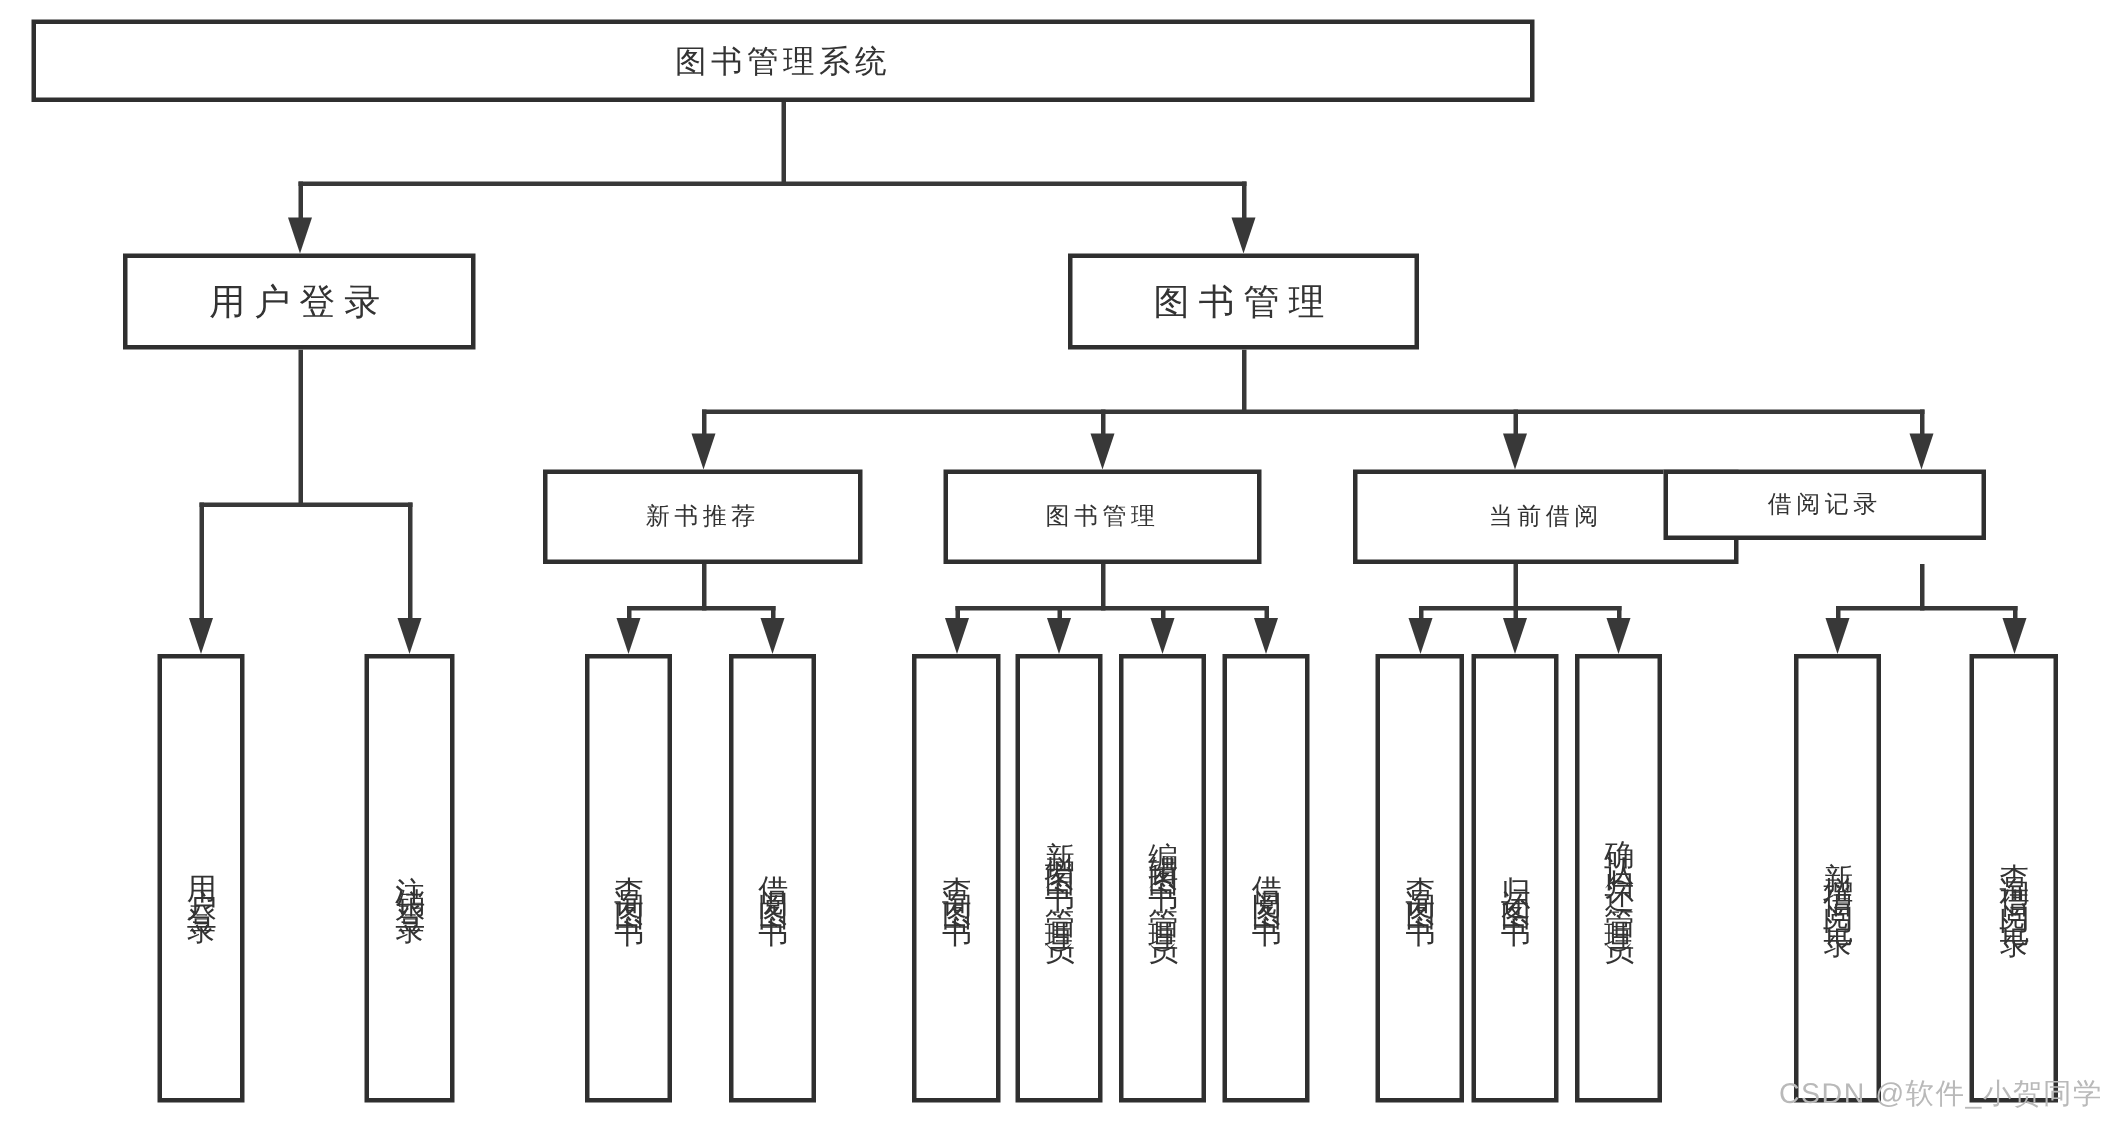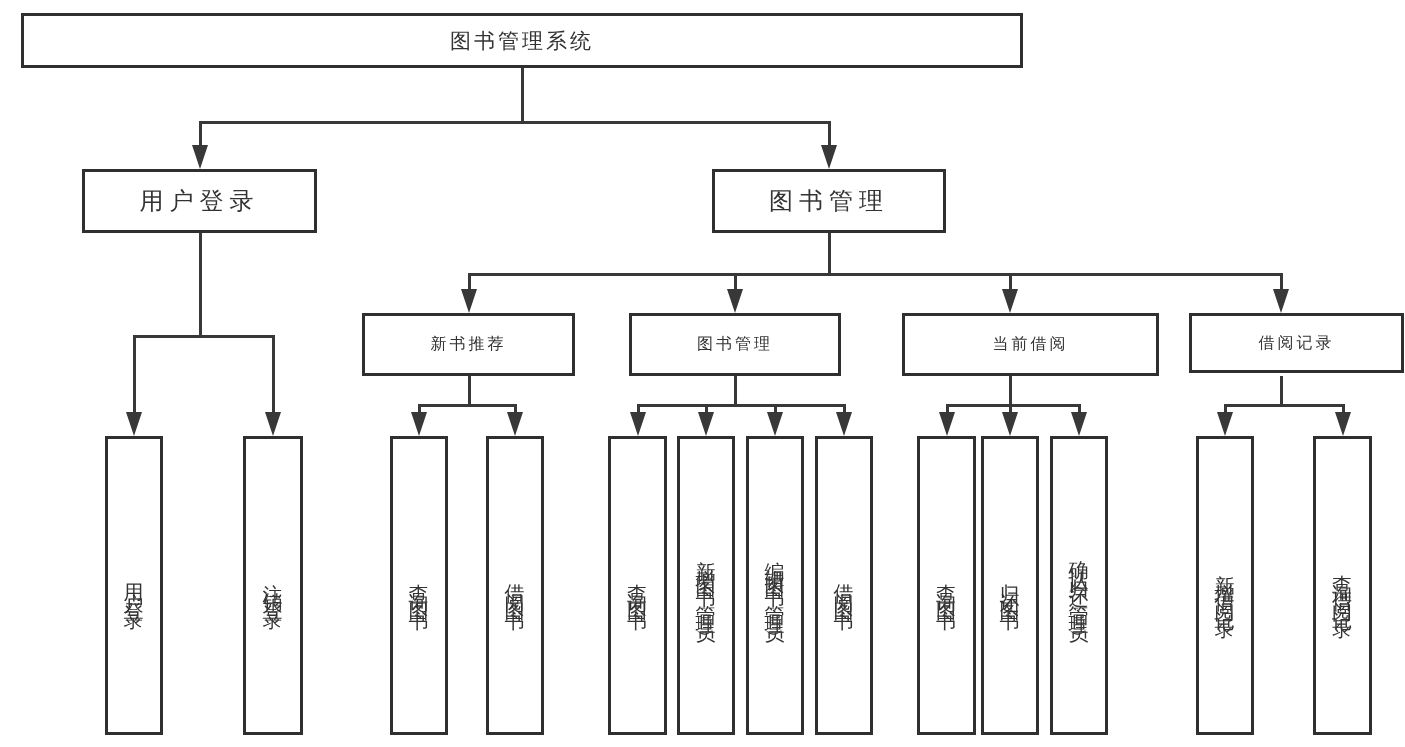--- a/index.html
+++ b/index.html
@@ -49,39 +49,40 @@
     letter-spacing:1px;
     color:var(--wm,#b9b9b9);
     z-index:5;
     white-space:nowrap;
   }
 </style>
 </head>
 <body>
 
 <div class="canvas" style="--bg: #ffffff; --line: #383838; --border: #2f2f2f; --text: #333333; --wm: #b9b9b9;">
+  <div class="watermark">CSDN @软件_小贺同学</div>
 <div class="node lvl1 h" style="left: 21px; top: 13px; width: 1002px; height: 55px;">
       <span>图书管理系统</span>
     </div>
     <div class="node lvl2 h" style="left: 82px; top: 169px; width: 235px; height: 64px;">
       <span>用户登录</span>
     </div>
     <div class="node lvl2 h" style="left: 712px; top: 169px; width: 234px; height: 64px;">
       <span>图书管理</span>
     </div>
     <div class="node lvl3 h" style="left: 362px; top: 313px; width: 213px; height: 63px;">
       <span>新书推荐</span>
     </div>
     <div class="node lvl3 h" style="left: 629px; top: 313px; width: 212px; height: 63px;">
       <span>图书管理</span>
     </div>
     <div class="node lvl3 h" style="left: 902px; top: 313px; width: 257px; height: 63px;">
       <span>当前借阅</span>
     </div>
-    <div class="node lvl3 h" style="left: 1189px; top: 313px; width: 215px; height: 60px;">
+    <div class="node lvl3 h" style="left: 1109px; top: 313px; width: 215px; height: 47px;">
       <span>借阅记录</span>
     </div>
     <div class="node lvl4 v" style="left: 105px; top: 436px; width: 58px; height: 299px;">
       <span>用户登录</span>
     </div>
     <div class="node lvl4 v" style="left: 243px; top: 436px; width: 60px; height: 299px;">
       <span>注销登录</span>
     </div>
     <div class="node lvl4 v" style="left: 390px; top: 436px; width: 58px; height: 299px;">
       <span>查询图书</span>

